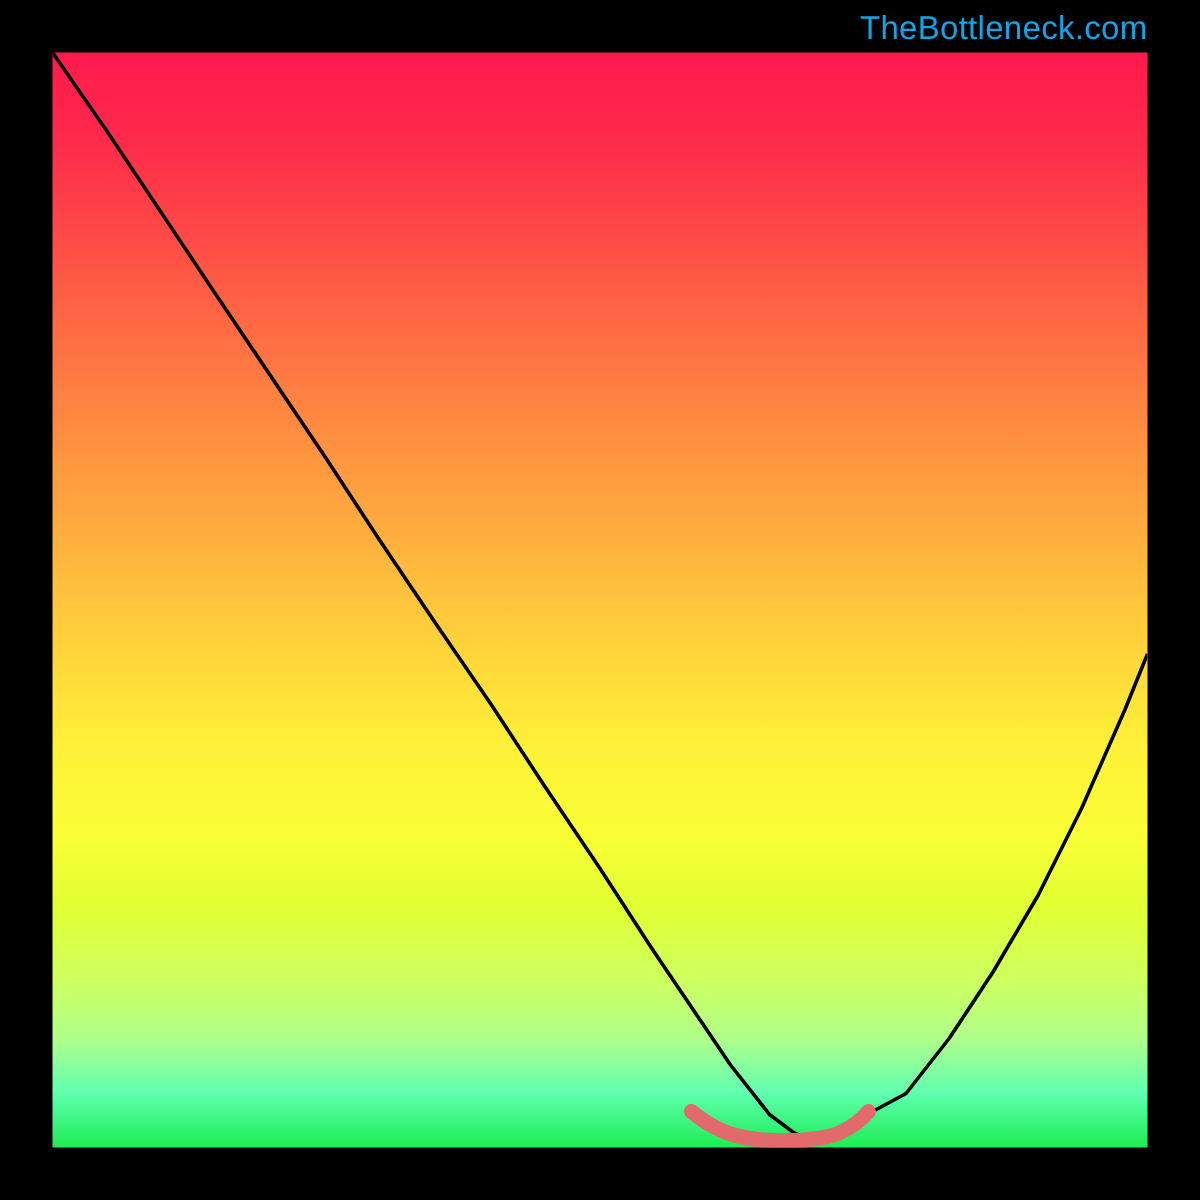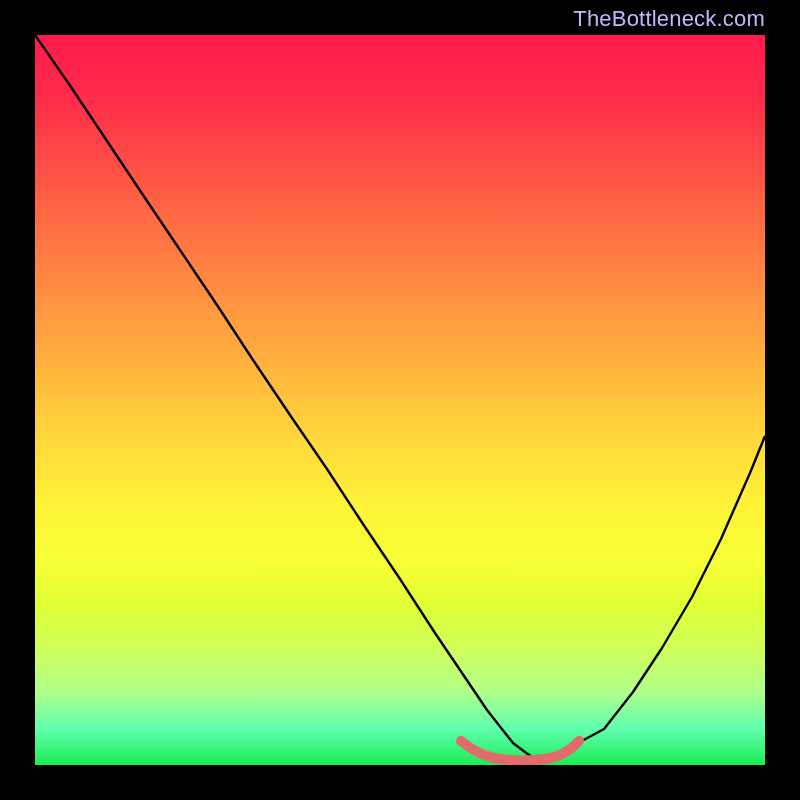--- a/index.html
+++ b/index.html
@@ -34,21 +34,21 @@
       #1cec52 100%
     );
   }
   .watermark {
     position: absolute;
     top: 6px;
     right: 35px;
     font-family: Arial, Helvetica, sans-serif;
     font-size: 22px;
     font-weight: 500;
-    color: #c4b5fd;
+    color: #0ea5e9;
     letter-spacing: 0.2px;
     margin-left: 12px;
   }
   .curve-layer {
     position: absolute;
     left: 35px;
     top: 35px;
     width: 730px;
     height: 730px;
     pointer-events: none;

